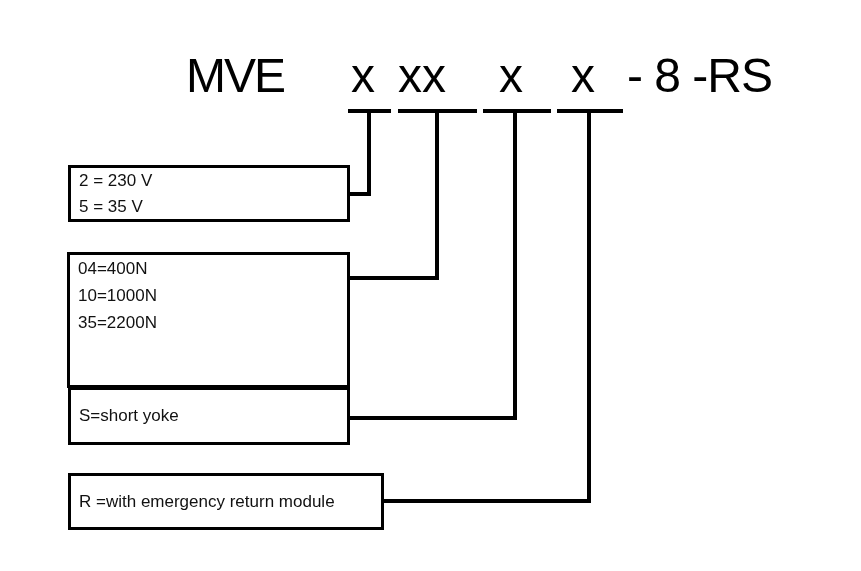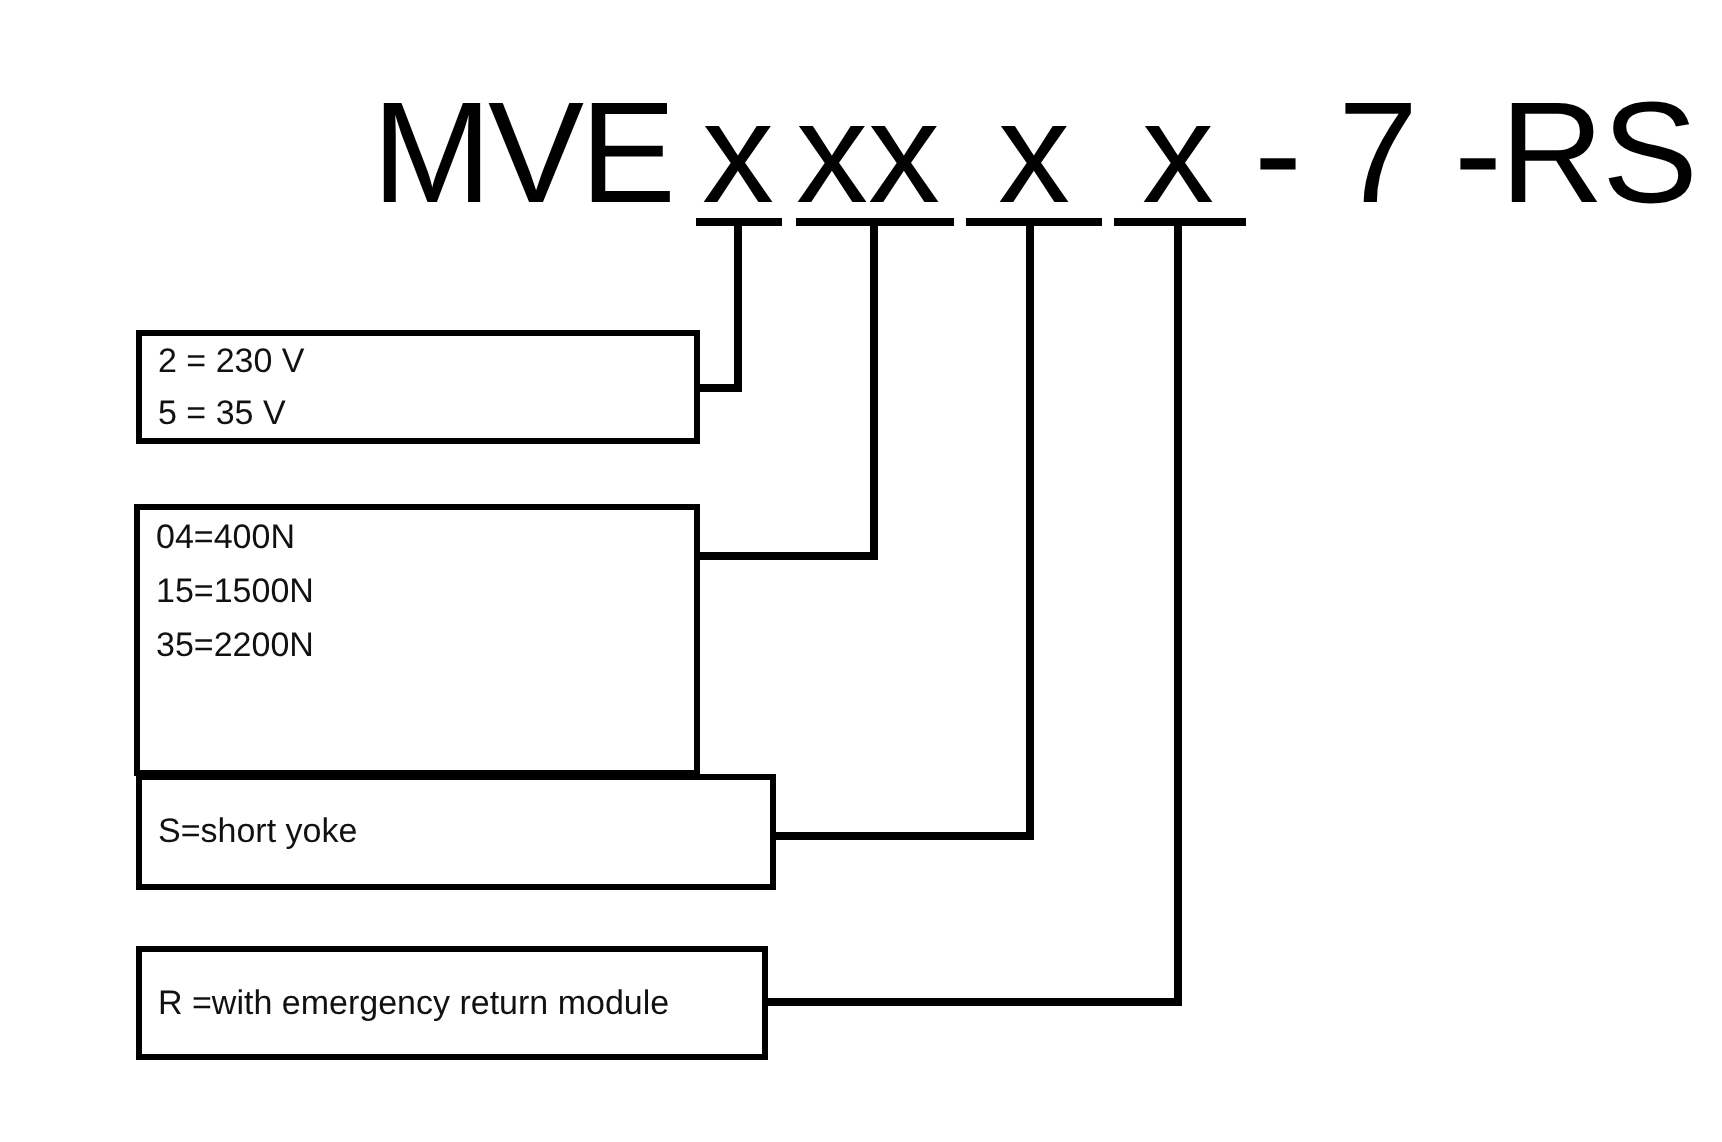--- a/index.html
+++ b/index.html
@@ -11,22 +11,22 @@
   .canvas {
     position: relative;
     width: 861px;
     height: 571px;
     background: #ffffff;
     overflow: hidden;
   }
   
   .code-part {
     position: absolute;
-    top: 41px;
-    font-size: 72px;
+    top: 52px;
+    font-size: 48px;
     line-height: 1;
     color: #000000;
     white-space: pre;
   }
   .code-prefix { letter-spacing: -2px; }
   .code-suffix { letter-spacing: -1px; }
   
   .hline, .vline {
     position: absolute;
     background: #000000;
@@ -57,21 +57,21 @@
 </head>
 <body>
 
 <div class="canvas">
 
   <div class="code-part code-prefix" style="left:186px">MVE</div>
   <div class="code-part" style="left:351px">x</div>
   <div class="code-part" style="left:398px">xx</div>
   <div class="code-part" style="left:499px">x</div>
   <div class="code-part" style="left:571px">x</div>
-  <div class="code-part code-suffix" style="left:627px">- 7 -RS</div>
+  <div class="code-part code-suffix" style="left:627px">- 8 -RS</div>
 
   <div class="hline" style="left:348px; top:109px; width:43px"></div>
   <div class="hline" style="left:398px; top:109px; width:79px"></div>
   <div class="hline" style="left:483px; top:109px; width:68px"></div>
   <div class="hline" style="left:557px; top:109px; width:66px"></div>
 
   <div class="vline" style="left:367px; top:109px; height:87px"></div>
   <div class="vline" style="left:435px; top:109px; height:171px"></div>
   <div class="vline" style="left:513px; top:109px; height:311px"></div>
   <div class="vline" style="left:587px; top:109px; height:394px"></div>
@@ -81,25 +81,25 @@
   <div class="hline" style="left:348px; top:416px; width:169px"></div>
   <div class="hline" style="left:330px; top:499px; width:261px"></div>
 
   <div class="legend-box lh26" style="left:68px; top:165px; width:282px; height:57px">
     <span class="line">2 = 230 V</span>
     <span class="line">5 = 35 V</span>
   </div>
 
   <div class="legend-box lh27" style="left:67px; top:252px; width:283px; height:136px">
     <span class="line">04=400N</span>
-    <span class="line">15=1500N</span>
+    <span class="line">10=1000N</span>
     <span class="line">35=2200N</span>
   </div>
 
-  <div class="legend-box vcenter" style="left:68px; top:387px; width:320px; height:58px">
+  <div class="legend-box vcenter" style="left:68px; top:387px; width:282px; height:58px">
     <span class="line">S=short yoke</span>
   </div>
 
   <div class="legend-box vcenter" style="left:68px; top:473px; width:316px; height:57px">
     <span class="line">R =with emergency return module</span>
   </div>
 
 </div>
 
 </body></html>

